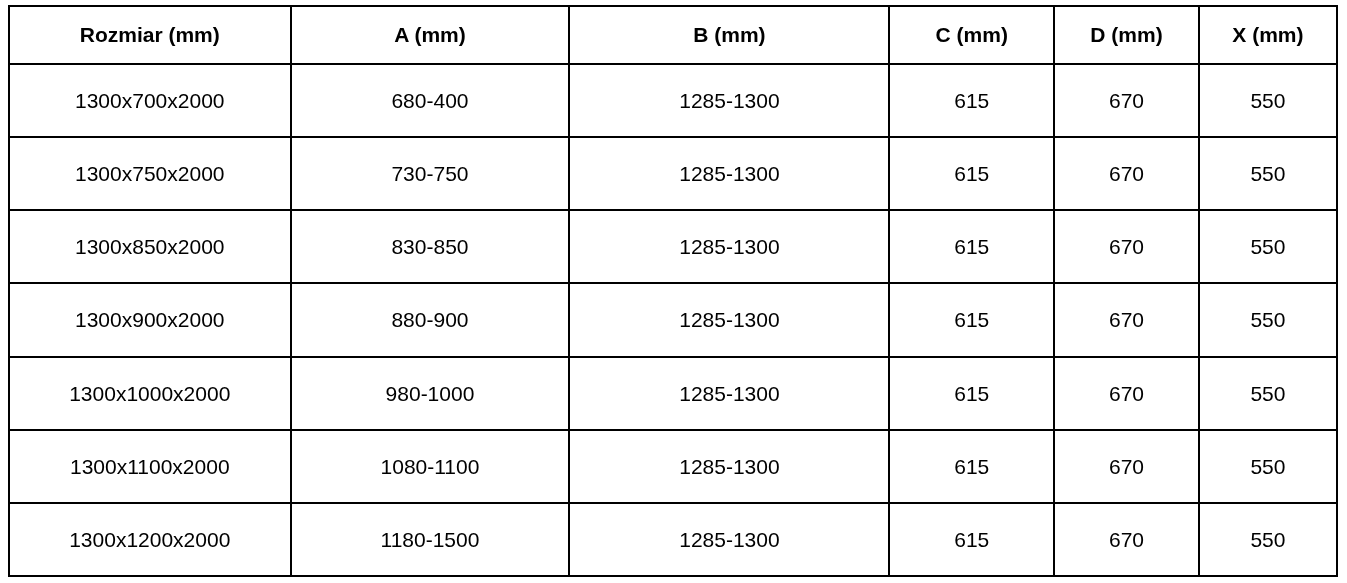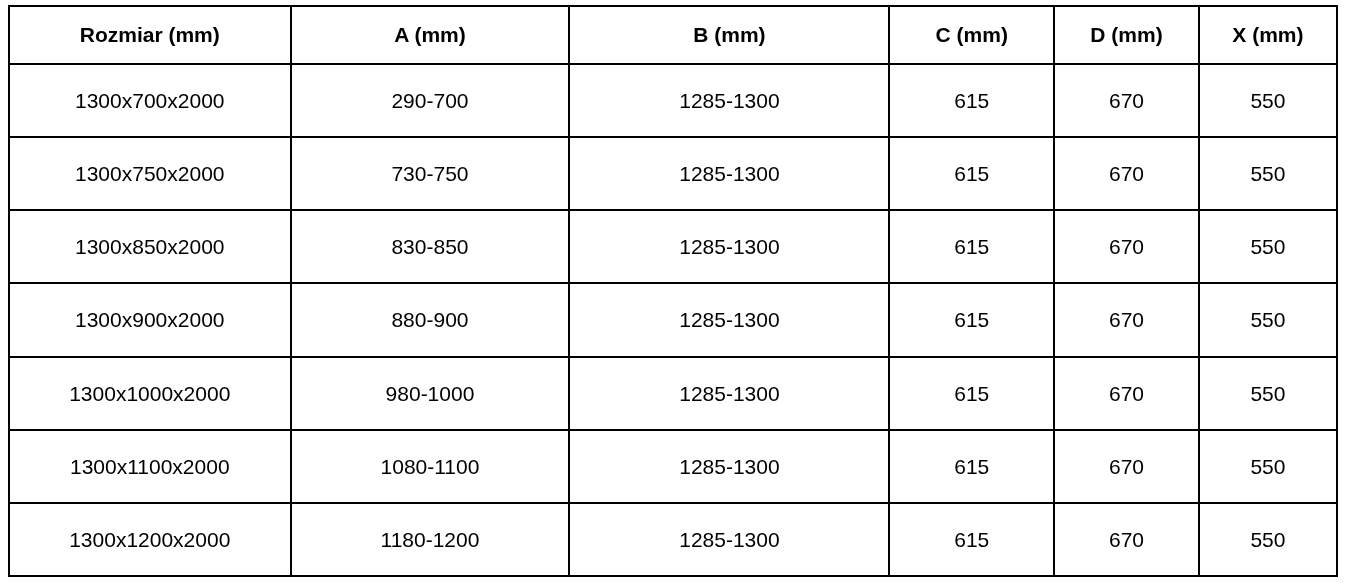--- a/index.html
+++ b/index.html
@@ -69,21 +69,21 @@
           <th>A (mm)</th>
           <th>B (mm)</th>
           <th>C (mm)</th>
           <th>D (mm)</th>
           <th>X (mm)</th>
         </tr>
     </thead>
     <tbody>
         <tr>
           <td>1300x700x2000</td>
-          <td>290-700</td>
+          <td>680-400</td>
           <td>1285-1300</td>
           <td>615</td>
           <td>670</td>
           <td>550</td>
         </tr>
         <tr>
           <td>1300x750x2000</td>
           <td>730-750</td>
           <td>1285-1300</td>
           <td>615</td>
@@ -117,21 +117,21 @@
         <tr>
           <td>1300x1100x2000</td>
           <td>1080-1100</td>
           <td>1285-1300</td>
           <td>615</td>
           <td>670</td>
           <td>550</td>
         </tr>
         <tr>
           <td>1300x1200x2000</td>
-          <td>1180-1200</td>
+          <td>1180-1500</td>
           <td>1285-1300</td>
           <td>615</td>
           <td>670</td>
           <td>550</td>
         </tr>
       </tbody>
   </table>
 </div>
 
 </body></html>

